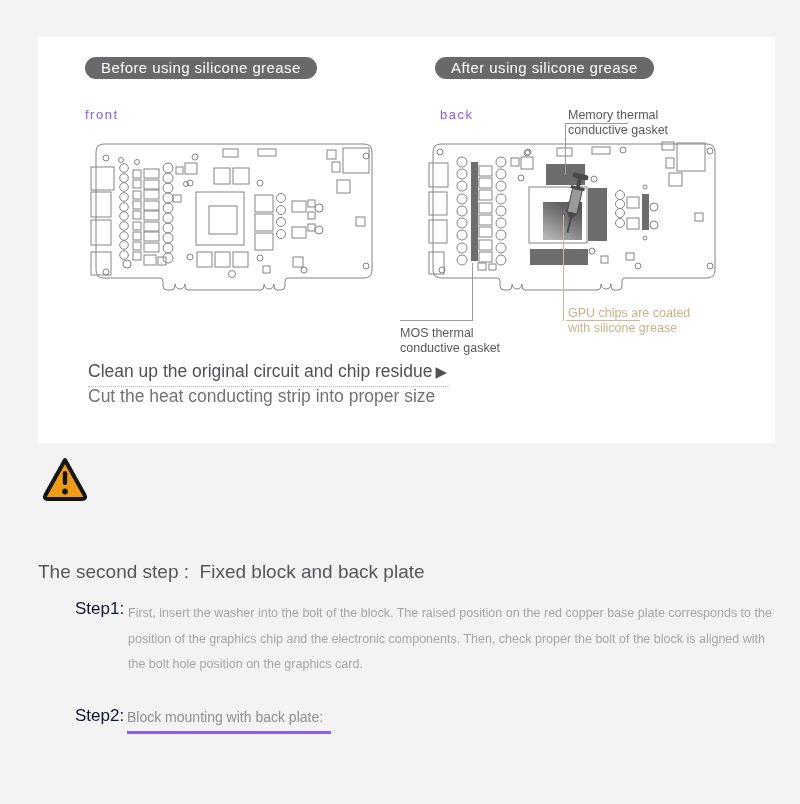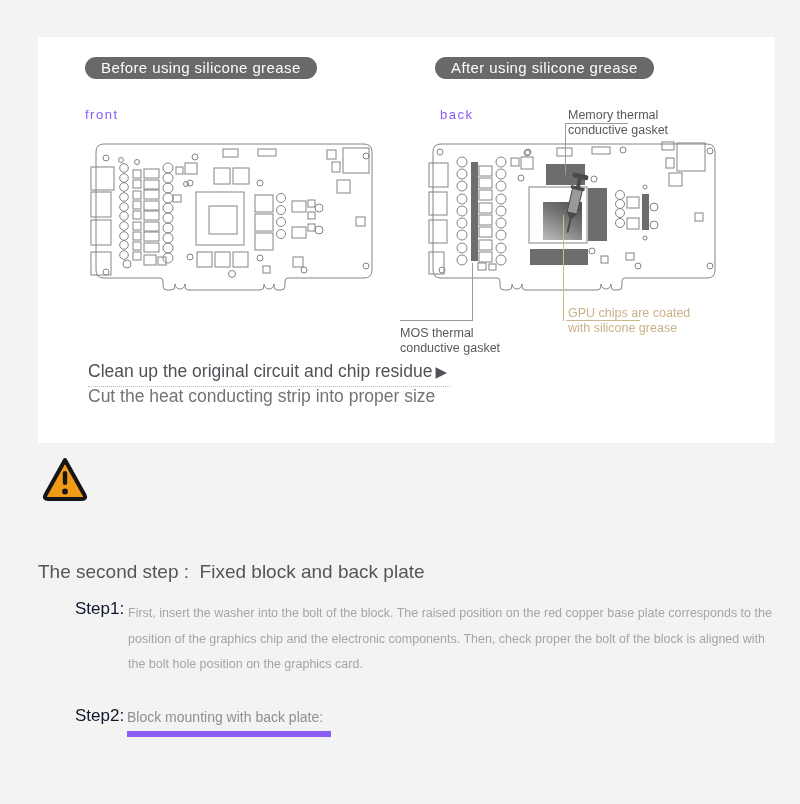--- a/index.html
+++ b/index.html
@@ -48,21 +48,21 @@
   .warning-text .hang{padding-left:16px;text-indent:-16px;}
 
   .second-step{position:absolute;left:38px;top:561px;font-size:19px;color:#555659;white-space:pre-wrap;}
   .step-label{position:absolute;font-size:17px;color:#0f172a;text-align:right;}
   .step-label.s1{left:75px;top:599px;}
   .step-label.s2{left:75px;top:706px;}
   .step1-body{position:absolute;left:128px;top:601px;width:645px;font-size:12.5px;
               line-height:25.5px;color:#a4a5a7;}
   .step2-block{position:absolute;left:127px;top:706px;width:660px;font-size:14px;
                line-height:23px;color:#8e8f91;}
-  .step2-title{display:inline-block;border-bottom:6px solid #8b5cf6;padding:0 8px 2px 0;margin-bottom:4px;}
+  .step2-title{display:inline-block;border-bottom:3px solid #8b5cf6;padding:0 8px 2px 0;margin-bottom:4px;}
 </style>
 </head>
 <body>
 
 <div class="page">
 
   <section class="panel">
 
     <div class="pill before">Before using silicone grease</div>
     <div class="pill after">After using silicone grease</div>

